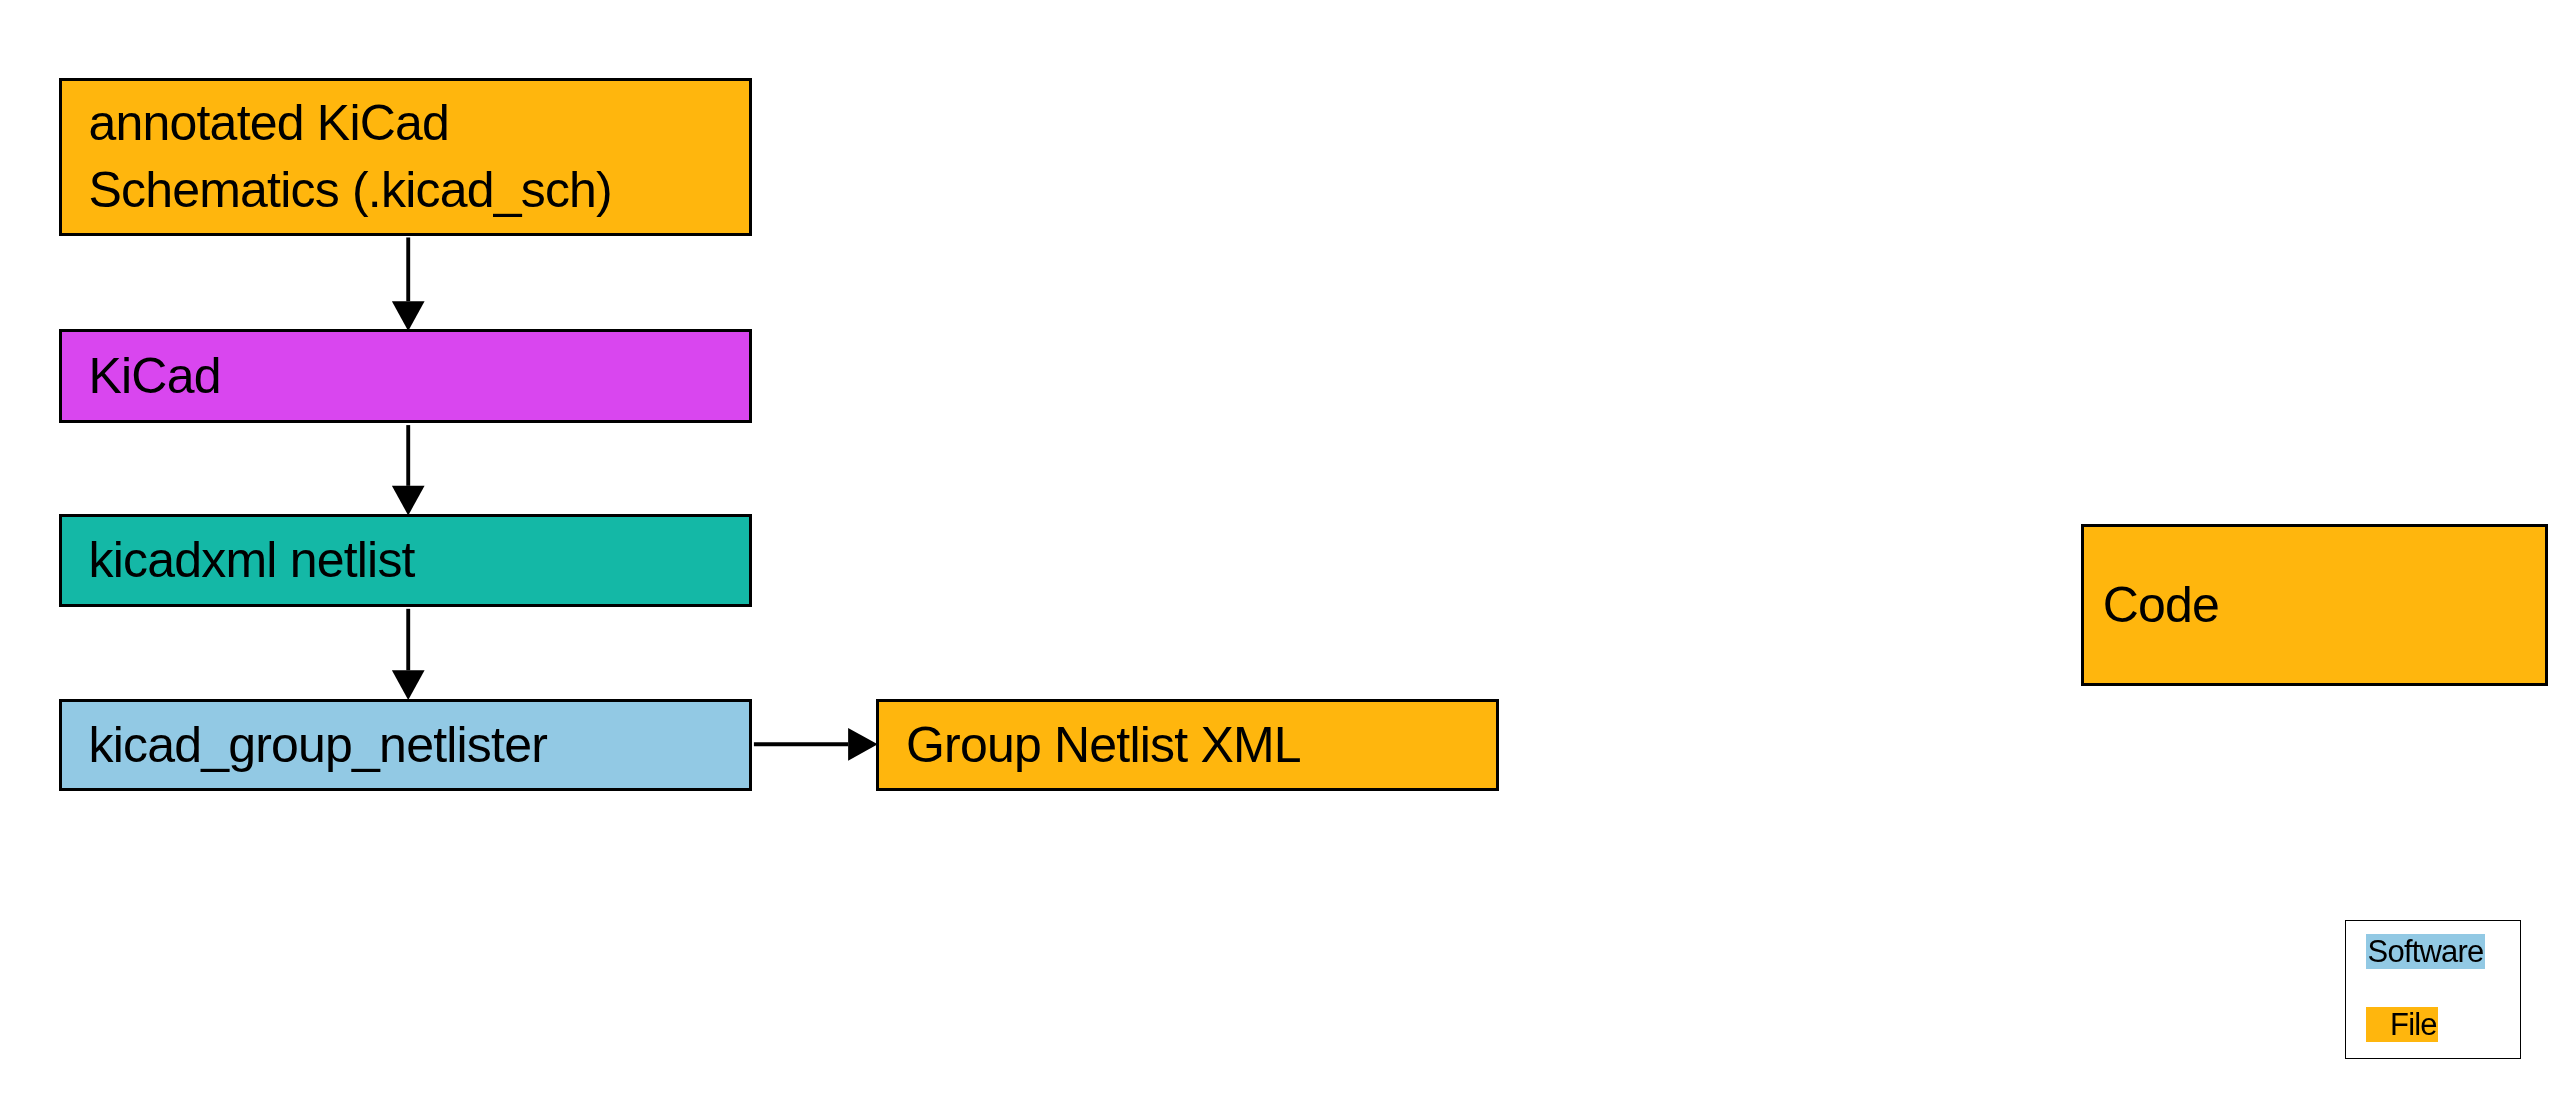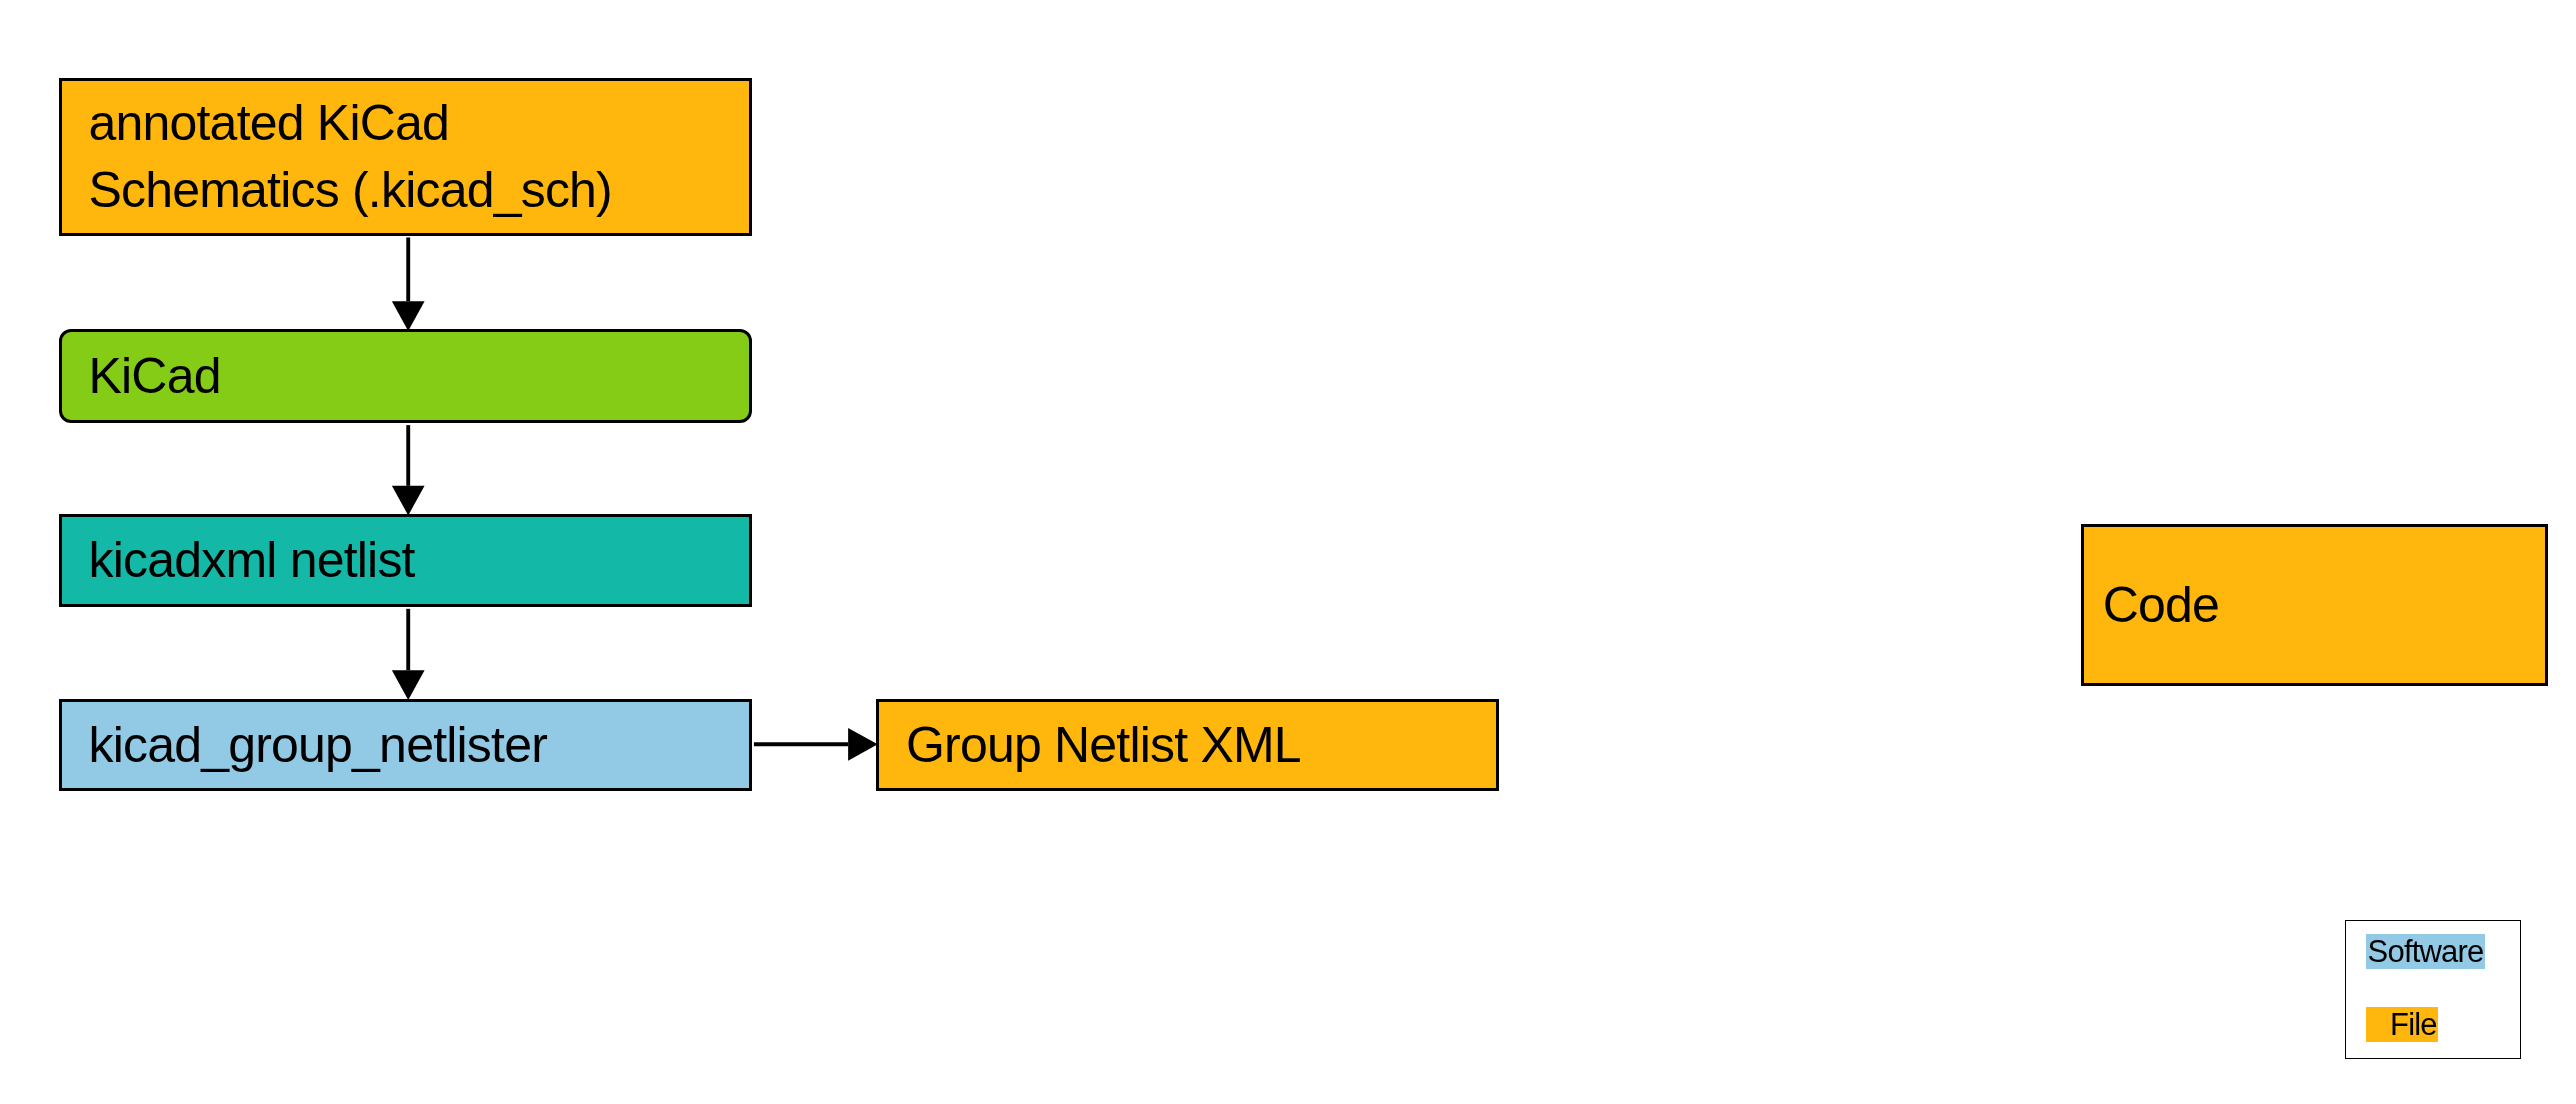--- a/index.html
+++ b/index.html
@@ -71,21 +71,21 @@
 </head>
 <body>
 
 <div class="canvas">
 
   <div class="node node-annotated" style="background-color: rgb(255, 182, 13);">
     <span>annotated KiCad</span>
     <span>Schematics (.kicad_sch)</span>
   </div>
 
-  <div class="node node-kicad" style="background-color: #84cc16; border-radius: 12px;">
+  <div class="node node-kicad" style="background-color: #d946ef;">
     <span>KiCad</span>
   </div>
 
   <div class="node node-kicadxml" style="background-color: #14b8a6;">
     <span>kicadxml netlist</span>
   </div>
 
   <div class="node node-groupxml" style="background-color: rgb(255, 182, 13);">
     <span>Group Netlist XML</span>
   </div>

